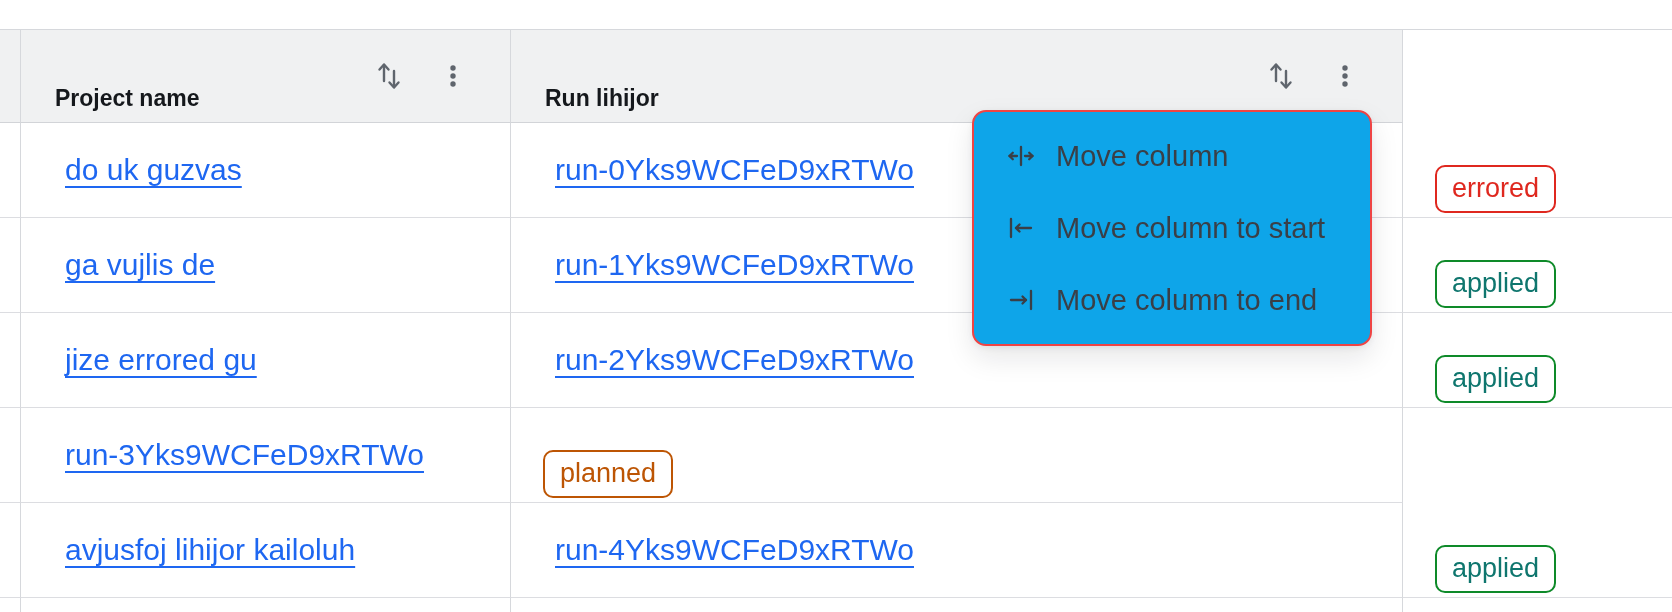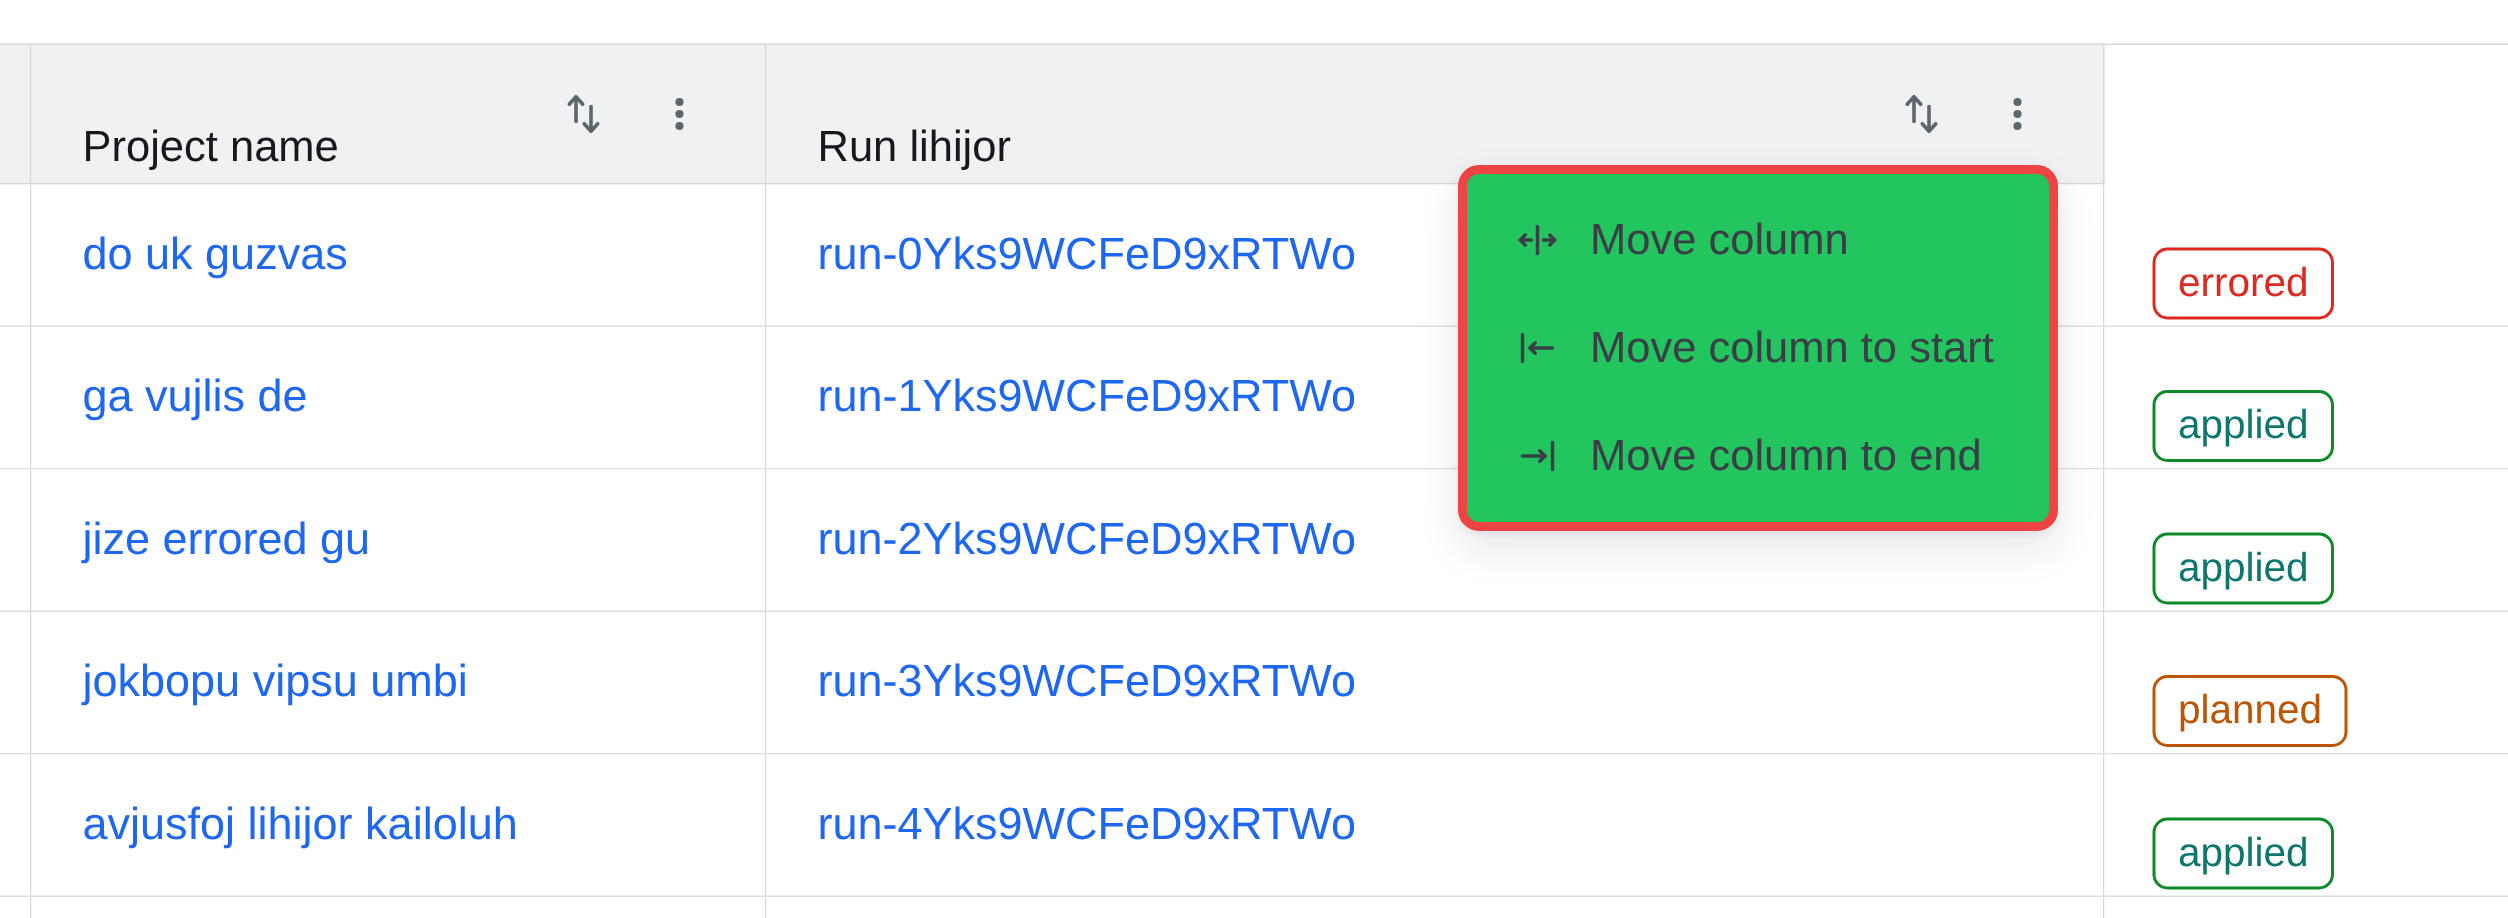--- a/index.html
+++ b/index.html
@@ -15,52 +15,52 @@
   .header-row .cell{background:#f0f1f2;border-bottom:1px solid #d2d4d8}
   .body-row{height:95px}
   .body-row .cell{background:#fff;border-bottom:1px solid #dcdde1}
   .stub-row{height:15px}
   .stub-row .cell{background:#fff}
   .cell{
     border-right:1px solid #d6d8dc;display:flex;align-items:center;
     min-width:0;box-sizing:border-box;
   }
   .hdr-label{
-    font-size:29px;font-weight:400;color:#15181c;
+    font-size:23px;font-weight:700;color:#15181c;
     padding-left:34px;white-space:nowrap;margin-top:45px;
   }
   .spacer{flex:1}
   .icon-box{width:34px;height:34px;flex:0 0 auto;display:flex;align-items:center;justify-content:center}
   .sort-box{margin-right:30px}
   .kebab-box{margin-right:40px}
   .kebab-btn{
     width:51px;height:51px;flex:0 0 auto;box-sizing:border-box;
     background:#f6f7f8;border:3px solid #1e5fe2;border-radius:11px;
     box-shadow:0 0 0 5px #7fa3ee;
     display:flex;align-items:center;justify-content:center;
     margin-right:29px;
   }
   .gap10{width:10px;flex:0 0 auto}
   .link{
-    font-size:30px;color:#1e67f1;
+    font-size:30px;color:#1e67f1;text-decoration:underline;
     text-underline-offset:6px;text-decoration-thickness:2px;
-    margin-left:34px;white-space:nowrap;cursor:pointer;
+    margin-left:44px;white-space:nowrap;cursor:pointer;
   }
   .badge{
     margin-left:32px;font-size:27px;line-height:1;
     border:2px solid;border-radius:10px;padding:8px 15px 9px;
     white-space:nowrap;background:#fff;margin-top:38px;
   }
   .badge-errored{color:#df281f;border-color:#df281f}
   .badge-applied{color:#0f766e;border-color:#0e8a29}
   .badge-planned{color:#bd5504;border-color:#bd5504}
   
   .menu{
     position:absolute;left:972px;top:110px;width:400px;box-sizing:border-box;
-    background:#22c55e;border:6px solid #ef4444;border-radius:14px;
+    background:#0ea5e9;border:2px solid #ef4444;border-radius:14px;
     box-shadow:0 12px 28px rgba(18,22,29,.10),0 2px 6px rgba(18,22,29,.06);
     padding:8px 0;z-index:5;
   }
   .menu-item{
     height:72px;display:flex;align-items:center;gap:20px;
     padding:0 24px 0 32px;font-size:29px;color:#3a3f47;cursor:pointer;
   }
   .mi-icon{width:30px;height:30px;flex:0 0 auto}
   svg{display:block}
 </style>
@@ -148,23 +148,20 @@
     <div class="cell">
         <a class="link">run-2Yks9WCFeD9xRTWo</a>
       </div>
     <div class="cell">
         <span class="badge badge-applied">applied</span>
       </div>
   </div>
 
   <div class="row body-row">
     <div class="cell"></div>
-    <div class="cell">
-        <a class="link">jokbopu vipsu umbi</a>
-      </div>
     <div class="cell">
         <a class="link">run-3Yks9WCFeD9xRTWo</a>
       </div>
     <div class="cell">
         <span class="badge badge-planned">planned</span>
       </div>
   </div>
 
   <div class="row body-row">
     <div class="cell"></div>

